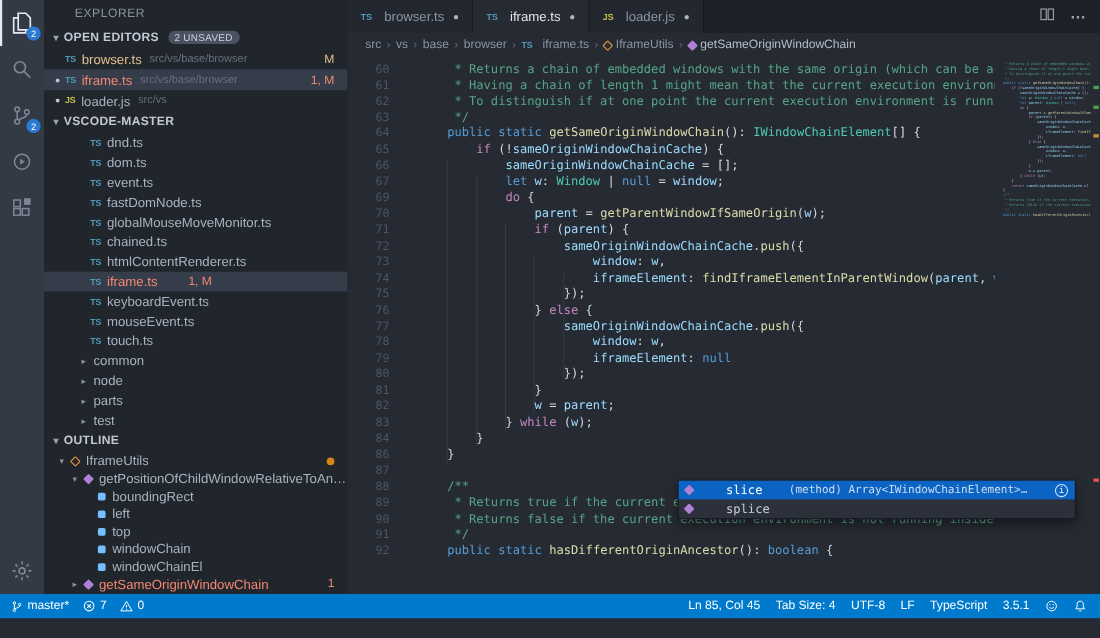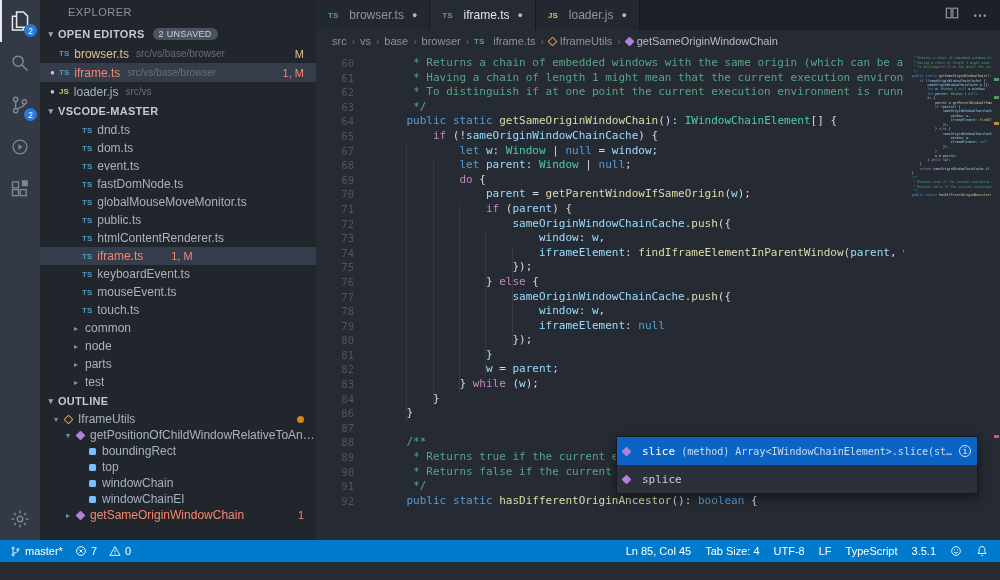--- a/index.html
+++ b/index.html
@@ -79,21 +79,21 @@
   .tk-p{color:#d4d7dd;}
   .cursor{display:inline-block;width:1.5px;height:12px;background:#e0e5ec;vertical-align:-2px;}
   .iguides div{position:absolute;width:1px;background:rgba(255,255,255,.07);}
   .minimap{position:absolute;top:0;right:8px;width:88px;bottom:0;background:var(--bg-editor);overflow:hidden;padding-top:4px;cursor:pointer;}
   .minimap-inner{transform:scale(.34);transform-origin:0 0;font-size:9.5px;line-height:13px;white-space:pre;width:300%;opacity:.9;}
   .mline{white-space:pre;}
   .ruler{position:absolute;right:0;top:0;width:8px;bottom:0;background:var(--bg-editor);}
   .tick{position:absolute;right:1px;width:5px;height:3px;}
   
   .suggest{position:absolute;left:300px;top:384px;width:362px;background:#2b303b;border:1px solid #171a20;box-shadow:0 4px 10px rgba(0,0,0,.45);z-index:20;}
-  .sg-row{height:28px;display:flex;align-items:center;gap:6px;padding:0 6px;font-size:11px;color:#c7cdd8;cursor:pointer;}
+  .sg-row{height:17px;display:flex;align-items:center;gap:24px;padding:0 6px;font-size:11px;color:#c7cdd8;cursor:pointer;}
   .sg-row.selected{background:#0b64c4;color:#fff;}
   .sg-label{font-family:"DejaVu Sans Mono",monospace;flex:none;}
   .sg-detail{font-size:10px;color:#d6e5f7;opacity:.92;white-space:nowrap;overflow:hidden;text-overflow:ellipsis;flex:1;font-family:"DejaVu Sans Mono",monospace;}
   .sg-info{flex:none;width:12px;height:12px;border-radius:50%;border:1px solid #cfe3fa;color:#eaf3ff;font-size:8.5px;display:flex;align-items:center;justify-content:center;cursor:pointer;}
   
   .statusbar{height:22px;background:#007acc;display:flex;align-items:center;color:#fff;font-size:11px;text-align:right;}
   .sb-left{display:flex;align-items:center;gap:12px;padding-left:10px;}
   .sb-right{margin-left:auto;display:flex;align-items:center;gap:14px;padding-right:12px;}
   .sb-item{display:flex;align-items:center;gap:4px;cursor:pointer;white-space:nowrap;}
   .sb-item svg{display:block;}
@@ -215,21 +215,21 @@
           <div class="row trow" style="padding-left: 42px;">
             <span class="ficon ts">TS</span>
             <span class="fname">fastDomNode.ts</span>
           </div>
           <div class="row trow" style="padding-left: 42px;">
             <span class="ficon ts">TS</span>
             <span class="fname">globalMouseMoveMonitor.ts</span>
           </div>
           <div class="row trow" style="padding-left: 42px;">
             <span class="ficon ts">TS</span>
-            <span class="fname">public.ts</span>
+            <span class="fname">chained.ts</span>
           </div>
           <div class="row trow" style="padding-left: 42px;">
             <span class="ficon ts">TS</span>
             <span class="fname">htmlContentRenderer.ts</span>
           </div>
           <div class="row trow selected" style="padding-left: 42px;">
             <span class="ficon ts">TS</span>
             <span class="fname error">iframe.ts</span>
             <span class="gitbadge error">1, M</span>
           </div>
@@ -276,20 +276,25 @@
           </div>
           <div class="row orow" style="padding-left: 26px;">
             <span class="tchev">▾</span>
             <span class="sym sym-method"></span>
             <span class="fname">getPositionOfChildWindowRelativeToAncestorWindow</span>
           </div>
           <div class="row orow" style="padding-left: 38px;">
             <span class="tchev"></span>
             <span class="sym sym-field"></span>
             <span class="fname">boundingRect</span>
+          </div>
+          <div class="row orow" style="padding-left: 38px;">
+            <span class="tchev"></span>
+            <span class="sym sym-field"></span>
+            <span class="fname">left</span>
           </div>
           <div class="row orow" style="padding-left: 38px;">
             <span class="tchev"></span>
             <span class="sym sym-field"></span>
             <span class="fname">top</span>
           </div>
           <div class="row orow" style="padding-left: 38px;">
             <span class="tchev"></span>
             <span class="sym sym-field"></span>
             <span class="fname">windowChain</span>
@@ -378,22 +383,22 @@
           <div style="left:169px;top:179px;height:146px"></div>
           <div style="left:196px;top:194px;height:102px"></div>
         </div>
         <div id="code" class="code">
             <div class="cline"><span class="lnum">60</span><span class="gsp"></span><span class="ltext"><span class="tk-c">     * Returns a chain of embedded windows with the same origin (which can be accessed programmatically against each other).</span></span></div>
             <div class="cline"><span class="lnum">61</span><span class="gsp"></span><span class="ltext"><span class="tk-c">     * Having a chain of length 1 might mean that the current execution environment is running outside of an iframe or inside an iframe embedded in a window with a different origin.</span></span></div>
             <div class="cline"><span class="lnum">62</span><span class="gsp"></span><span class="ltext"><span class="tk-c">     * To distinguish if at one point the current execution environment is running inside a window with a different origin, see hasDifferentOriginAncestor()</span></span></div>
             <div class="cline"><span class="lnum">63</span><span class="gsp"></span><span class="ltext"><span class="tk-c">     */</span></span></div>
             <div class="cline"><span class="lnum">64</span><span class="gsp"></span><span class="ltext"><span class="tk-p">    </span><span class="tk-s">public</span><span class="tk-p"> </span><span class="tk-s">static</span><span class="tk-p"> </span><span class="tk-f">getSameOriginWindowChain</span><span class="tk-p">(): </span><span class="tk-t">IWindowChainElement</span><span class="tk-p">[] {</span></span></div>
             <div class="cline"><span class="lnum">65</span><span class="gsp"></span><span class="ltext"><span class="tk-p">        </span><span class="tk-k">if</span><span class="tk-p"> (!</span><span class="tk-v">sameOriginWindowChainCache</span><span class="tk-p">) {</span></span></div>
+            <div class="cline"><span class="lnum">66</span><span class="gsp"></span><span class="ltext"><span class="tk-p">            </span><span class="tk-v">sameOriginWindowChainCache</span><span class="tk-p"> = [];</span></span></div>
             <div class="cline"><span class="lnum">67</span><span class="gsp"></span><span class="ltext"><span class="tk-p">            </span><span class="tk-s">let</span><span class="tk-p"> </span><span class="tk-v">w</span><span class="tk-p">: </span><span class="tk-t">Window</span><span class="tk-p"> | </span><span class="tk-s">null</span><span class="tk-p"> = </span><span class="tk-v">window</span><span class="tk-p">;</span></span></div>
-            <div class="cline"><span class="lnum">68</span><span class="gsp"></span><span class="ltext"><span class="tk-p">            </span><span class="tk-s">let</span><span class="tk-p"> </span><span class="tk-v">parent</span><span class="tk-p">: </span><span class="tk-t">Window</span><span class="tk-p"> | </span><span class="tk-s">null</span><span class="tk-p">;</span></span></div>
             <div class="cline"><span class="lnum">69</span><span class="gsp"></span><span class="ltext"><span class="tk-p">            </span><span class="tk-k">do</span><span class="tk-p"> {</span></span></div>
             <div class="cline"><span class="lnum">70</span><span class="gsp"></span><span class="ltext"><span class="tk-p">                </span><span class="tk-v">parent</span><span class="tk-p"> = </span><span class="tk-f">getParentWindowIfSameOrigin</span><span class="tk-p">(</span><span class="tk-v">w</span><span class="tk-p">);</span></span></div>
             <div class="cline"><span class="lnum">71</span><span class="gsp"></span><span class="ltext"><span class="tk-p">                </span><span class="tk-k">if</span><span class="tk-p"> (</span><span class="tk-v">parent</span><span class="tk-p">) {</span></span></div>
             <div class="cline"><span class="lnum">72</span><span class="gsp"></span><span class="ltext"><span class="tk-p">                    </span><span class="tk-v">sameOriginWindowChainCache</span><span class="tk-p">.</span><span class="tk-f">push</span><span class="tk-p">({</span></span></div>
             <div class="cline"><span class="lnum">73</span><span class="gsp"></span><span class="ltext"><span class="tk-p">                        </span><span class="tk-v">window</span><span class="tk-p">: </span><span class="tk-v">w</span><span class="tk-p">,</span></span></div>
             <div class="cline"><span class="lnum">74</span><span class="gsp"></span><span class="ltext"><span class="tk-p">                        </span><span class="tk-v">iframeElement</span><span class="tk-p">: </span><span class="tk-f">findIframeElementInParentWindow</span><span class="tk-p">(</span><span class="tk-v">parent</span><span class="tk-p">, </span><span class="tk-v">w</span><span class="tk-p">)</span></span></div>
             <div class="cline"><span class="lnum">75</span><span class="gsp"></span><span class="ltext"><span class="tk-p">                    });</span></span></div>
             <div class="cline"><span class="lnum">76</span><span class="gsp"></span><span class="ltext"><span class="tk-p">                } </span><span class="tk-k">else</span><span class="tk-p"> {</span></span></div>
             <div class="cline"><span class="lnum">77</span><span class="gsp"></span><span class="ltext"><span class="tk-p">                    </span><span class="tk-v">sameOriginWindowChainCache</span><span class="tk-p">.</span><span class="tk-f">push</span><span class="tk-p">({</span></span></div>
             <div class="cline"><span class="lnum">78</span><span class="gsp"></span><span class="ltext"><span class="tk-p">                        </span><span class="tk-v">window</span><span class="tk-p">: </span><span class="tk-v">w</span><span class="tk-p">,</span></span></div>

